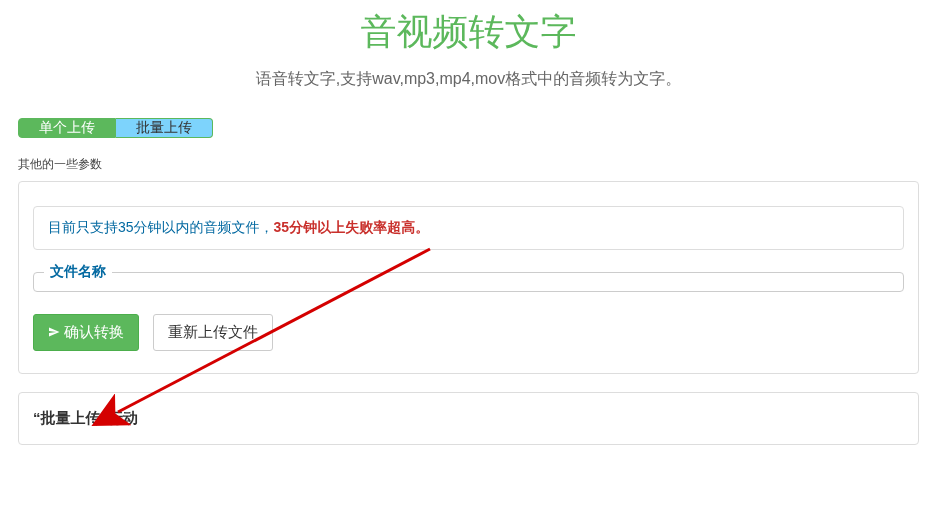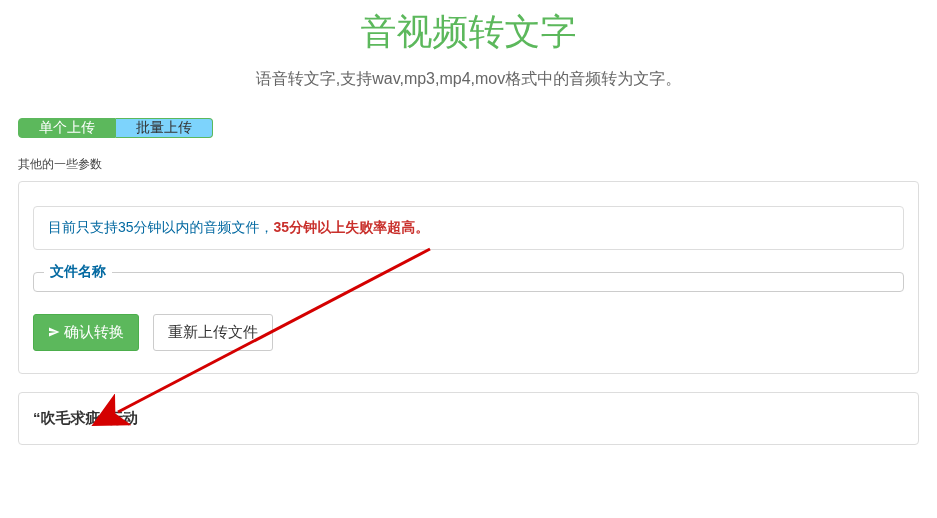--- a/index.html
+++ b/index.html
@@ -57,21 +57,21 @@
       </span>
       <span>确认转换</span>
     </button>
     <button class="btn default">
       <span>重新上传文件</span>
     </button>
   </div>
 </div>
 
 <div class="second-panel">
-  <div class="second-title">“吹毛求疵”行动</div>
+  <div class="second-title">“批量上传”行动</div>
 </div>
 
 <svg class="annotation-arrow" width="937" height="518" style="top:0;left:0;">
   <defs>
     <marker id="ah" markerWidth="12" markerHeight="12" refX="2" refY="6" orient="auto">
       <path d="M0,0 L12,6 L0,12 L3,6 z" fill="#d40000"></path>
     </marker>
   </defs>
   <line x1="430" y1="249" x2="118" y2="412" stroke="#d40000" stroke-width="3" marker-end="url(#ah)"></line>
 </svg>

